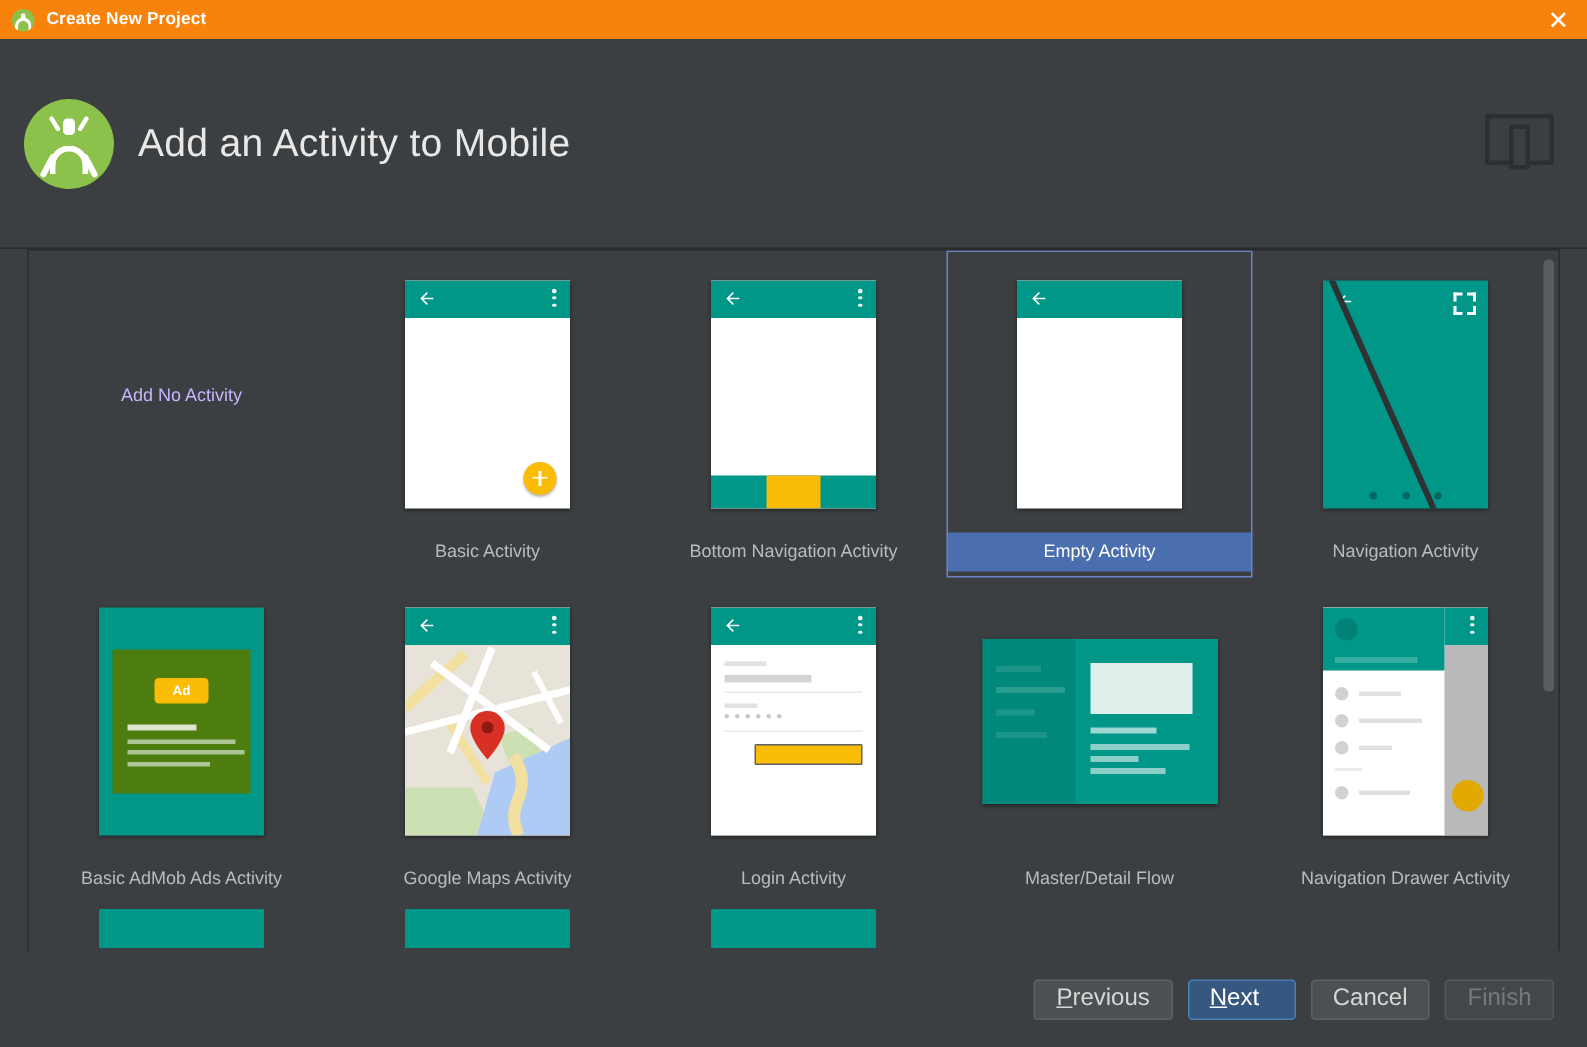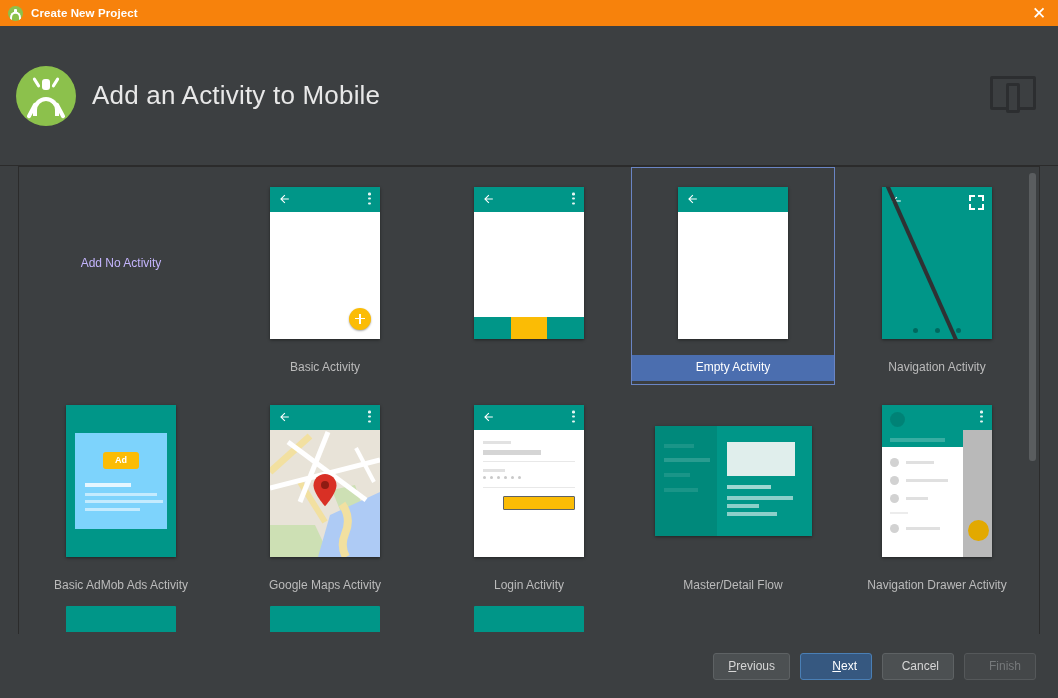--- a/index.html
+++ b/index.html
@@ -363,21 +363,21 @@
     width: 110px;
     height: 152px;
     background: #009688;
     position: relative;
     overflow: hidden;
     box-shadow: 0 1px 3px rgba(0,0,0,.45);
   }
   .phone-ad .panel {
     position: absolute;
     left: 9px; right: 9px; top: 28px; bottom: 28px;
-    background: #7dd3fc;
+    background: #4d7c0f;
   }
   .phone-ad .adbadge {
     position: absolute;
     left: 50%; margin-left: -18px; top: 19px;
     width: 36px; height: 17px;
     background: #fbbc05;
     border-radius: 3px;
     color: #ffffff;
     font-size: 9px;
     font-weight: bold;
@@ -480,24 +480,24 @@
     gap: 10px;
   }
   .btn {
     min-width: 72px;
     height: 27px;
     padding: 0 14px;
     background: #4c5052;
     border: 1px solid #5e6264;
     border-radius: 3px;
     color: #d6d6d6;
-    font-size: 12px;
+    font-size: 16px;
     display: inline-flex;
     align-items: center;
-    justify-content: flex-end;
+    justify-content: flex-start;
     box-sizing: border-box;
     cursor: default;
   }
   .btn.primary {
     background: #365880;
     border: 1px solid #4a7fb5;
     color: #ffffff;
   }
   .btn.disabled {
     color: #76797b;
@@ -574,20 +574,21 @@
                   <i></i>
                 </span>
             </div>
             <div class="bottomnav">
               <span></span>
                 <span class="active"></span>
                 <span></span>
             </div>
           </div>
         </div>
+        <div class="cell-label">Bottom Navigation Activity</div>
       </div>
 
       <div class="cell selected">
         <div class="thumb-area">
           <div class="phone">
             <div class="appbar">
               <span class="back-arrow">
                 <svg width="13" height="13" viewBox="0 0 24 24">
                     <path fill="#ffffff" d="M20 11H7.8l5.6-5.6L12 4l-8 8 8 8 1.4-1.4L7.8 13H20z"></path>
                   </svg>

